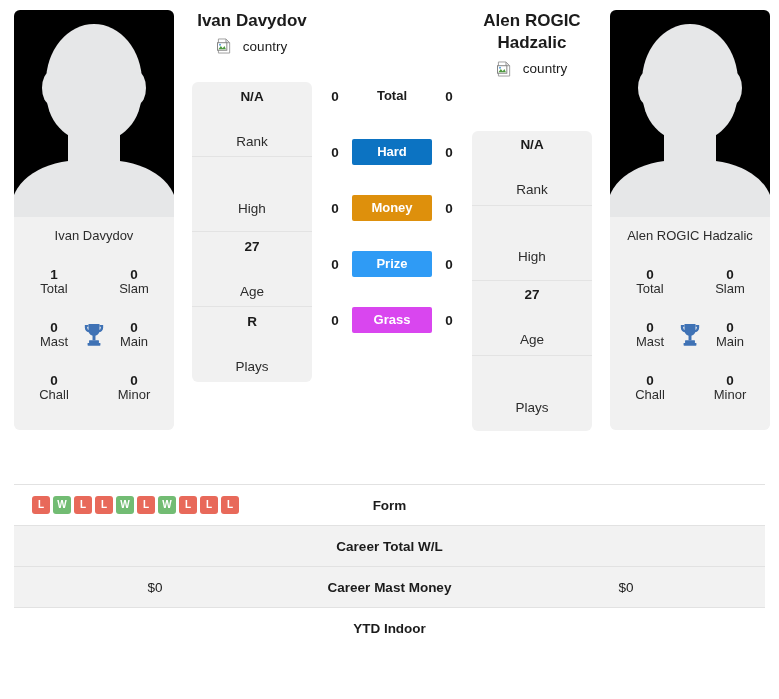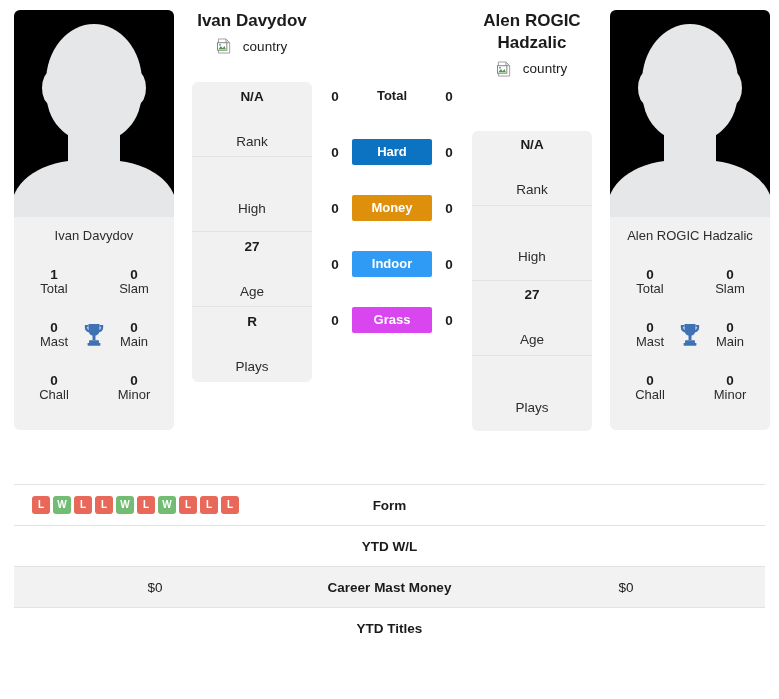--- a/index.html
+++ b/index.html
@@ -347,21 +347,21 @@
         <div class="surface-badge" id="badge-hard" style="background: rgb(12, 115, 194);">Hard</div>
         <div class="sv-right">0</div>
       </div>
       <div class="surface-row">
         <div class="sv-left">0</div>
         <div class="surface-badge" id="badge-clay" style="background: rgb(222, 144, 12);">Money</div>
         <div class="sv-right">0</div>
       </div>
       <div class="surface-row">
         <div class="sv-left">0</div>
-        <div class="surface-badge" id="badge-indoor" style="background: rgb(47, 155, 245);">Indoor</div>
+        <div class="surface-badge" id="badge-indoor" style="background: rgb(47, 155, 245);">Prize</div>
         <div class="sv-right">0</div>
       </div>
       <div class="surface-row">
         <div class="sv-left">0</div>
         <div class="surface-badge" id="badge-grass" style="background: #d946ef;">Grass</div>
         <div class="sv-right">0</div>
       </div>
     </div>
 
     <div class="info-col right">
@@ -464,31 +464,31 @@
               <div class="form-badge" style="background: rgb(232, 105, 90);">L</div>
               <div class="form-badge" style="background: rgb(232, 105, 90);">L</div>
               <div class="form-badge" style="background: rgb(232, 105, 90);">L</div>
             </div>
         </td>
         <td class="cell-mid">Form</td>
         <td class="cell-right">
           <div class="form-strip" id="form-strip-right"></div>
         </td>
       </tr>
-      <tr>
+      <tr class="striped">
         <td class="cell-left"></td>
-        <td class="cell-mid">YTD W/L</td>
+        <td class="cell-mid">Career Total W/L</td>
         <td class="cell-right"></td>
       </tr>
       <tr class="striped">
         <td class="cell-left">$0</td>
         <td class="cell-mid">Career Mast Money</td>
         <td class="cell-right">$0</td>
       </tr>
       <tr>
         <td class="cell-left"></td>
-        <td class="cell-mid">YTD Titles</td>
+        <td class="cell-mid">YTD Indoor</td>
         <td class="cell-right"></td>
       </tr>
     </tbody>
   </table>
 
 </div>
 
 </body></html>

